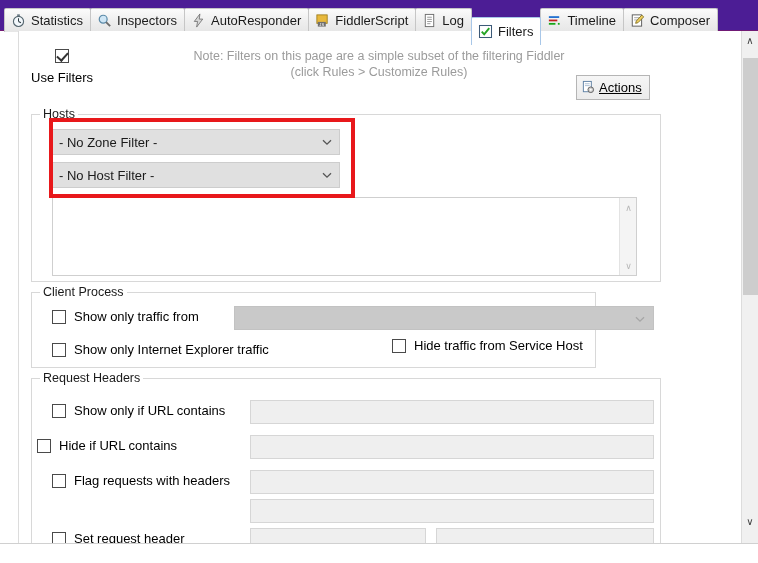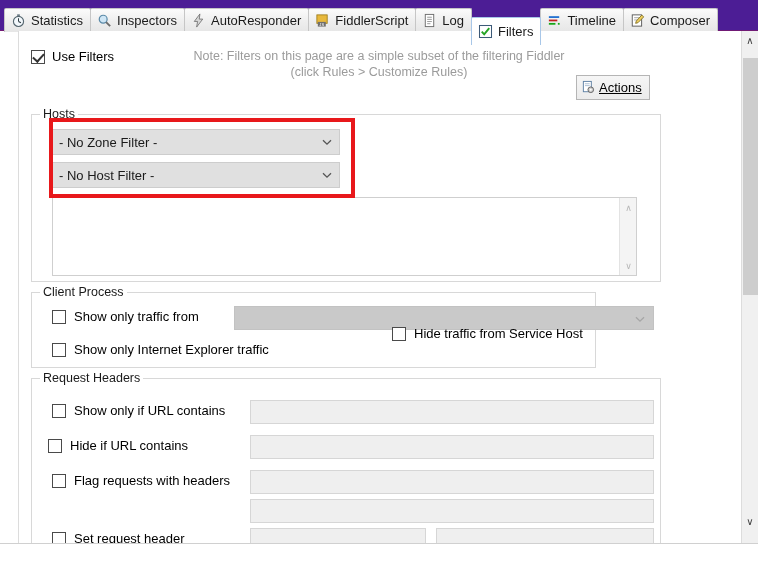--- a/index.html
+++ b/index.html
@@ -84,20 +84,21 @@
     height: 512px;
   }
 
   
   .usefilters {
     position: absolute;
     left: 12px; top: 18px;
     display: flex;
     align-items: center;
     gap: 7px;
+    flex-direction: column;
   }
   .cb {
     width: 14px; height: 14px;
     border: 1px solid #4a4a4a;
     background: #ffffff;
     box-sizing: border-box;
     flex: none;
     position: relative;
   }
   .cb.checked::after {
@@ -439,36 +440,36 @@
               <polyline points="1,1.2 5,5.2 9,1.2" fill="none" stroke="#a6a6a6" stroke-width="1.3"></polyline>
             </svg>
         </span>
       </div>
 
       <div class="row-cb" style="left:20px; top:49px;">
         <span class="cb"></span>
         <span>Show only Internet Explorer traffic</span>
       </div>
 
-      <div class="row-cb" style="left:360px; top:33px;text-align:right;">
+      <div class="row-cb" style="left:360px; top:45px;text-align:right;">
         <span class="cb"></span>
         <span>Hide traffic from Service Host</span>
       </div>
     </div>
 
     <div class="group" id="group-reqh">
       <span class="group-title">Request Headers</span>
 
       <div class="row-cb" style="left:20px; top:24px;">
         <span class="cb"></span>
         <span>Show only if URL contains</span>
       </div>
       <div class="fld" style="left:218px; top:21px; width:404px;"></div>
 
-      <div class="row-cb" style="left:16px; top:59px;">
+      <div class="row-cb" style="left:5px; top:59px;">
         <span class="cb"></span>
         <span>Hide if URL contains</span>
       </div>
       <div class="fld" style="left:218px; top:56px; width:404px;"></div>
 
       <div class="row-cb" style="left:20px; top:94px;">
         <span class="cb"></span>
         <span>Flag requests with headers</span>
       </div>
       <div class="fld" style="left:218px; top:91px; width:404px;"></div>

